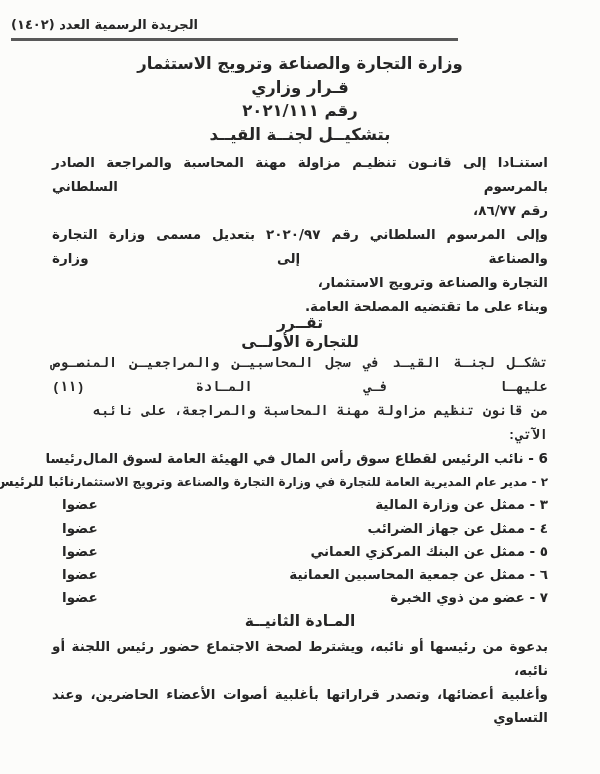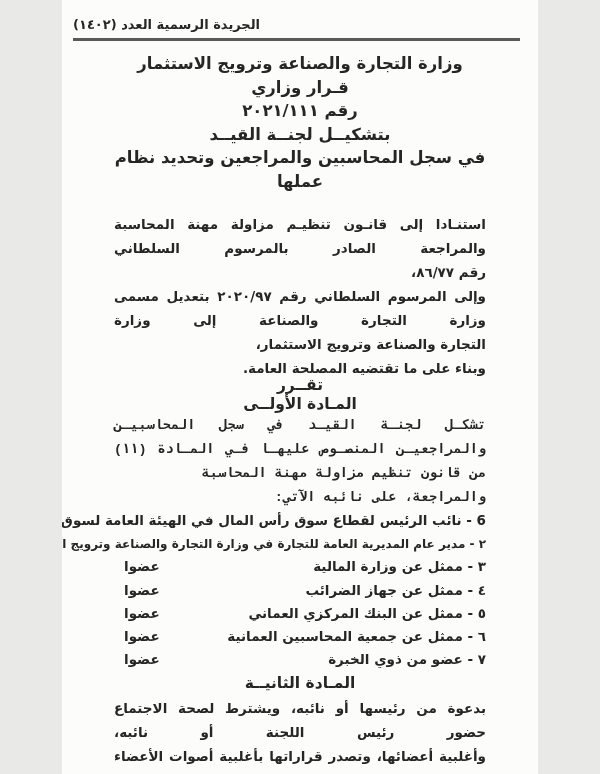--- a/index.html
+++ b/index.html
@@ -1,20 +1,20 @@
 <!DOCTYPE html>
 <html lang="ar" dir="rtl"><head>
 <meta charset="utf-8">
 <style>
   * { margin: 0; padding: 0; box-sizing: border-box; }
   html, body { background: #e9e9e7; }
   body { font-family: "DejaVu Sans", sans-serif; }
   .page {
     position: relative;
-    width: 476px;
+    width: 600px;
     height: 774px;
     margin: 0 auto;
     background: #fcfcfa;
     color: #262626;
     font-weight: 700;
     overflow: hidden;
     direction: rtl;
   }
   .content { padding: 0 52px; }
 
@@ -40,21 +40,21 @@
 
   
   .titles { margin-top: 11px; text-align: center; }
   .titles div { line-height: 23.5px; font-size: 16.5px; }
 
   
   .bodytxt { font-size: 13.5px; }
   .line { line-height: 24px; }
   .just { text-align: justify; text-align-last: justify; }
   .right { text-align: right; }
-  .preamble { margin-top: 19px; }
+  .preamble { margin-top: 4px; }
 
   .center-head { text-align: center; font-size: 15.5px; line-height: 19px; }
   .decide { margin-top: -4px; }
 
   .a1-intro .line { line-height: 24px; font-family: Liberation Mono, monospace; }
 
   
   .members { margin-top: 2px; }
   .member-row {
     display: flex;
@@ -82,34 +82,33 @@
     <div class="gz-rule"></div>
   </div>
 
   <div class="content">
 
     <div class="titles">
       <div>وزارة التجارة والصناعة وترويج الاستثمار</div>
       <div>قـرار وزاري</div>
       <div>رقم ٢٠٢١/١١١</div>
       <div>بتشكيــل لجنــة القيــد</div>
-      <div>في سجل المحاسبين والمراجعين وتحديد نظام عملها</div>
     </div>
 
     <div class="preamble bodytxt">
       <div class="line just">استنـادا إلى قانـون تنظيـم مزاولة مهنة المحاسبة والمراجعة الصادر بالمرسوم السلطاني</div>
       <div class="line right">رقم ٨٦/٧٧،</div>
       <div class="line just">وإلى المرسوم السلطاني رقم ٢٠٢٠/٩٧ بتعديل مسمى وزارة التجارة والصناعة إلى وزارة</div>
       <div class="line right">التجارة والصناعة وترويج الاستثمار،</div>
       <div class="line right">وبناء على ما تقتضيه المصلحة العامة.</div>
     </div>
 
     <div class="center-head decide">تقــرر</div>
 
-    <div class="center-head">المـادة الأولــى</div>
+    <div class="center-head">للتجارة الأولــى</div>
 
     <div class="a1-intro bodytxt">
       <div class="line just">تشكـل لجنـة القيـد في سجل المحاسبيـن والمراجعيـن المنصـوص عليهـا فـي المـادة (١١)</div>
       <div class="line right">من قانون تنظيم مزاولة مهنة المحاسبة والمراجعة، على نائبه الآتي:</div>
     </div>
 
     <div class="members">
       <div class="member-row">
         <span class="mtext">6 - نائب الرئيس لقطاع سوق رأس المال في الهيئة العامة لسوق المال</span>
         <span class="mrank">رئيسا</span>

